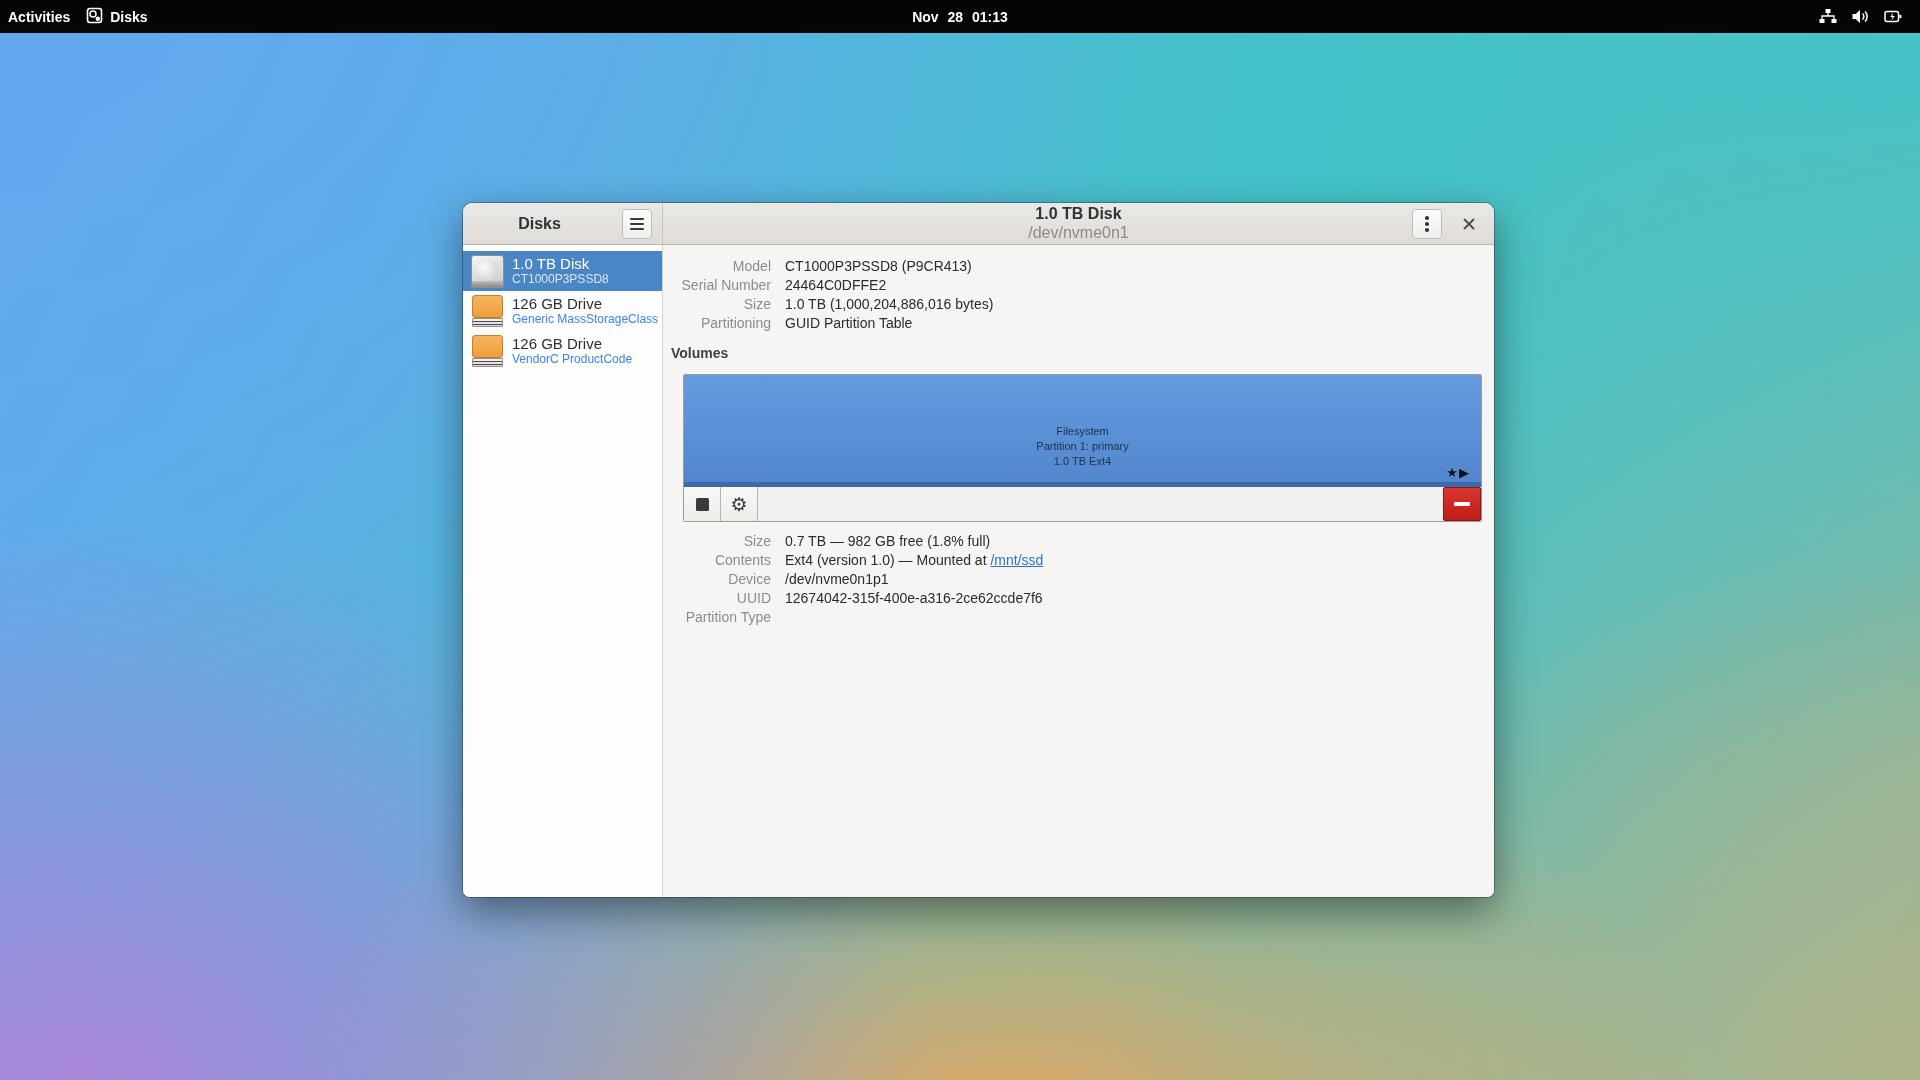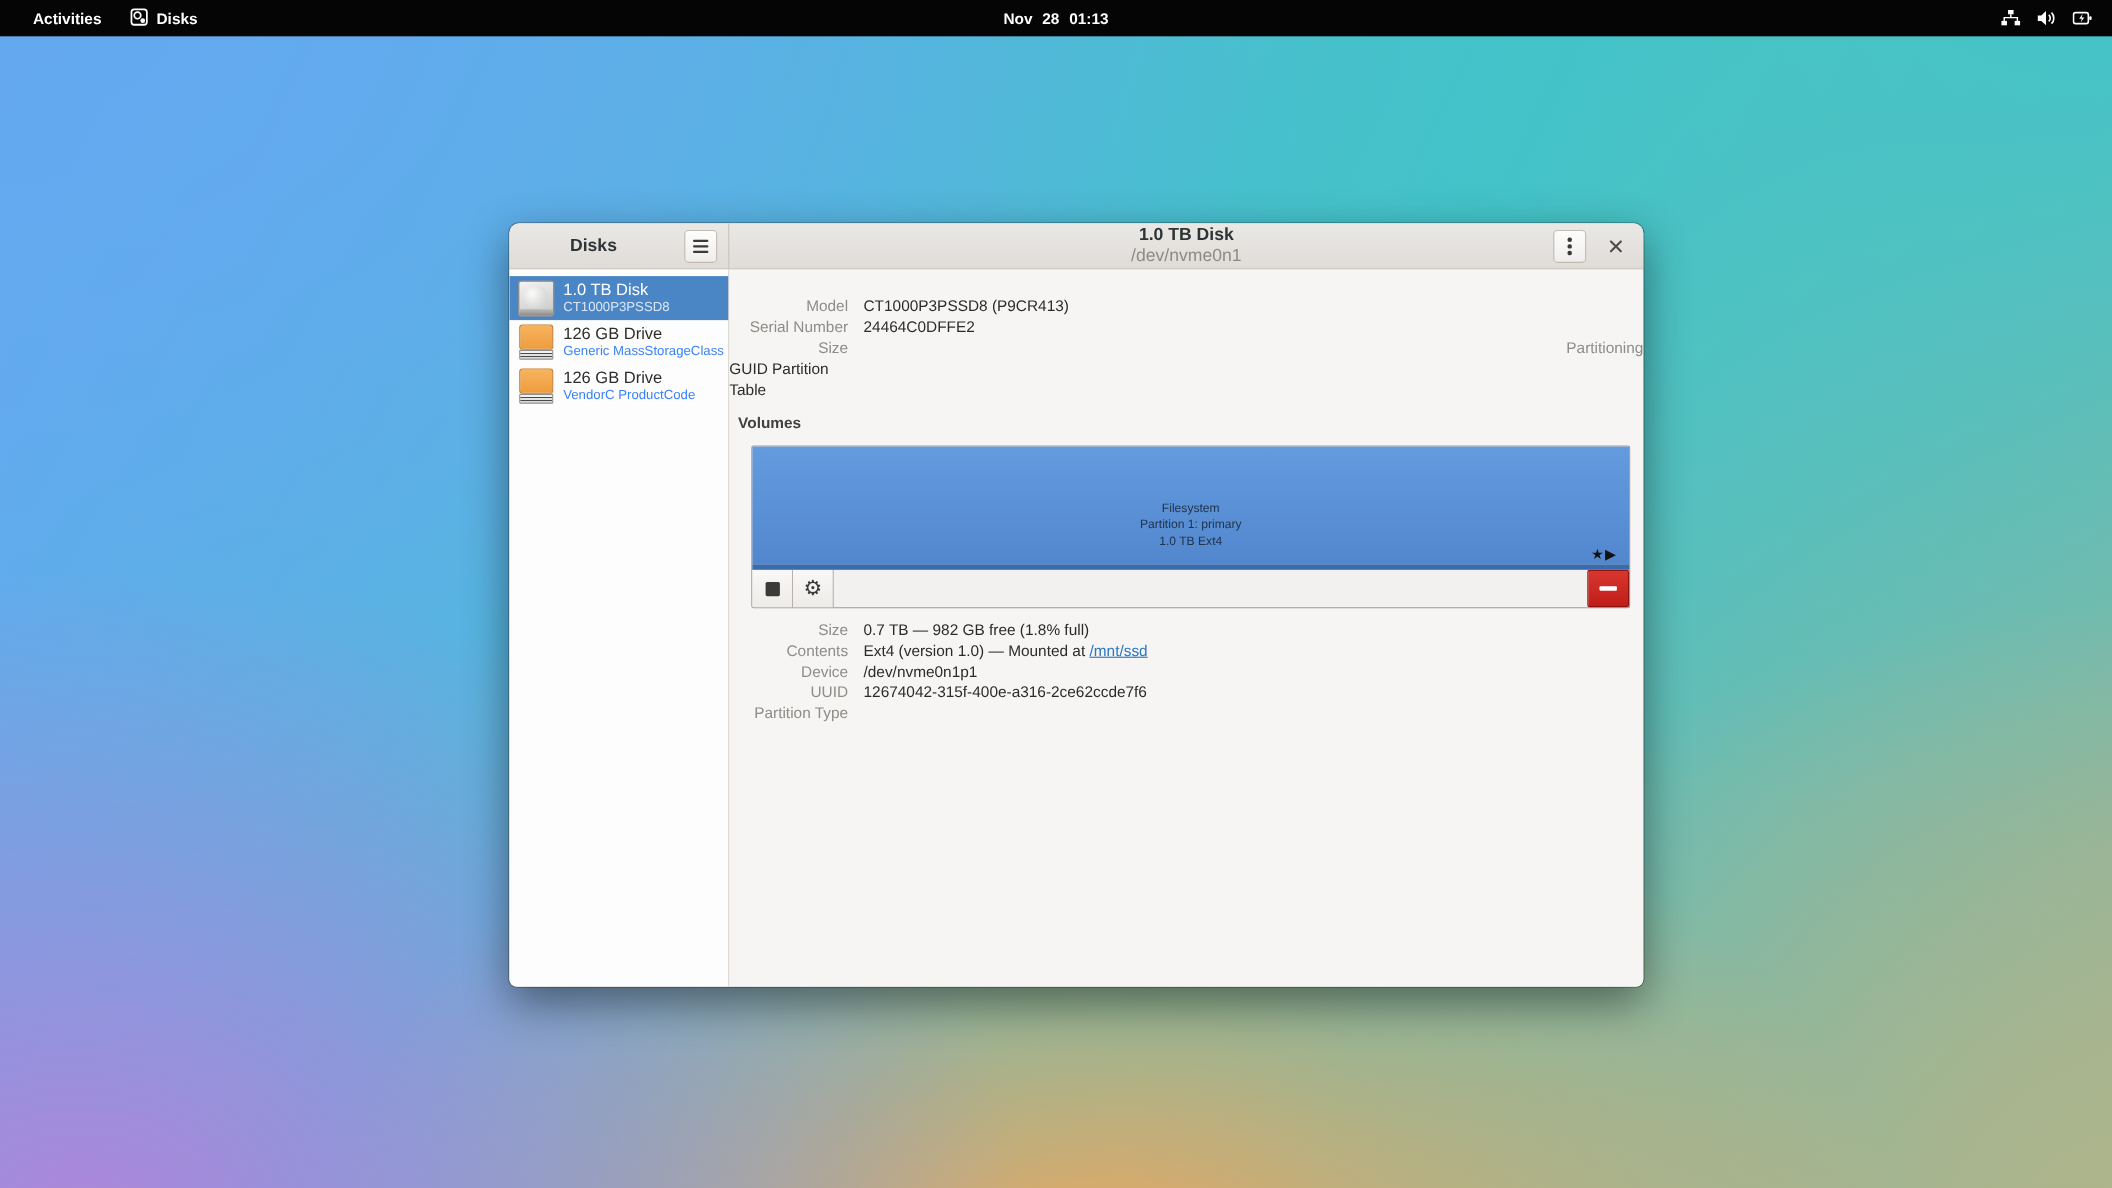--- a/index.html
+++ b/index.html
@@ -17,21 +17,21 @@
       radial-gradient(ellipse 80% 95% at 100% 0%,  #43c3c8 0%, rgba(67,195,200,0) 75%),
       linear-gradient(115deg, #64a9f0 0%, #43c3c8 60%, #9ab498 100%);
   }
 
   
   .topbar {
     position:absolute; top:0; left:0; width:100%; height:33px;
     background:#050505; color:#fff; display:flex; align-items:center;
     font-size:14px; font-weight:600; z-index:50;
   }
-  .tb-left { display:flex; align-items:center; gap:26px; padding-left:30px; }
+  .tb-left { display:flex; align-items:center; gap:16px; padding-left:8px; }
   .tb-item { background:none; border:none; color:#fff; font:inherit; display:flex; align-items:center; gap:7px; cursor:default; }
   .tb-center { position:absolute; left:0; right:0; display:flex; justify-content:center; pointer-events:none; }
   .tb-center .tb-item { pointer-events:auto; font-weight:700; word-spacing:5px; }
   .tb-right { position:absolute; right:0; top:0; height:33px; display:flex; align-items:center; gap:15px; padding:0 18px; }
   .tb-right svg { display:block; }
 
   
   .window {
     position:absolute; left:463px; top:203px; width:1031px; height:694px;
     border-radius:9px 9px 7px 7px;
@@ -79,21 +79,21 @@
 
   .usb-ico { width:33px; height:33px; flex:0 0 33px; position:relative; }
   .usb-body { position:absolute; top:0; left:1px; right:1px; height:23px; border-radius:3px;
     background:linear-gradient(#f7b35e,#ee9d3d); border:1px solid #c57e2c; }
   .usb-base { position:absolute; bottom:1px; left:1px; right:1px; height:9px; border:1px solid #8f8f8d; border-radius:1px;
     background:repeating-linear-gradient(#f2f2f1 0 1.5px, #4a4a4a 1.5px 3px, #e3e3e1 3px 4.5px, #4a4a4a 4.5px 6px, #d9d9d7 6px 7px); }
 
   
   .main { flex:1; background:#f6f5f3; position:relative; overflow:hidden; }
   .info-grid { display:grid; grid-template-columns:108px 1fr; column-gap:14px; font-size:14px; line-height:19px; }
-  .info-grid.top { margin-top:24px; }
+  .info-grid.top { margin-top:12px; }
   .info-grid.lower { margin-top:10px; }
   .lbl { text-align:right; color:#8e8c88; }
   .val { color:#2b2b29; }
   .val a { color:#2a76c6; text-decoration:underline; cursor:pointer; }
 
   .volumes-h { margin:12px 0 0 8px; font-size:14px; font-weight:700; color:#404040; }
 
   .vol-frame { margin:13px 0 0 20px; width:799px; border:1px solid #a29b93; border-radius:2px; background:#f2f1ef; }
   .vol-blue { height:112px; position:relative; border-bottom:5px solid #3a6bae;
     background:linear-gradient(#649bdf,#5287cd); cursor:default; }
@@ -221,20 +221,21 @@
       </div>
 
       <div class="main">
 
         <div class="info-grid top">
           <div class="lbl">Model</div>
           <div class="val">CT1000P3PSSD8 (P9CR413)</div>
           <div class="lbl">Serial Number</div>
           <div class="val">24464C0DFFE2</div>
           <div class="lbl">Size</div>
+          <div class="val">1.0 TB (1,000,204,886,016 bytes)</div>
           <div class="lbl">Partitioning</div>
           <div class="val">GUID Partition Table</div>
         </div>
 
         <div class="volumes-h">Volumes</div>
 
         <div class="vol-frame">
           <div class="vol-blue">
             <div class="vol-labels">
               <span>Filesystem</span>

